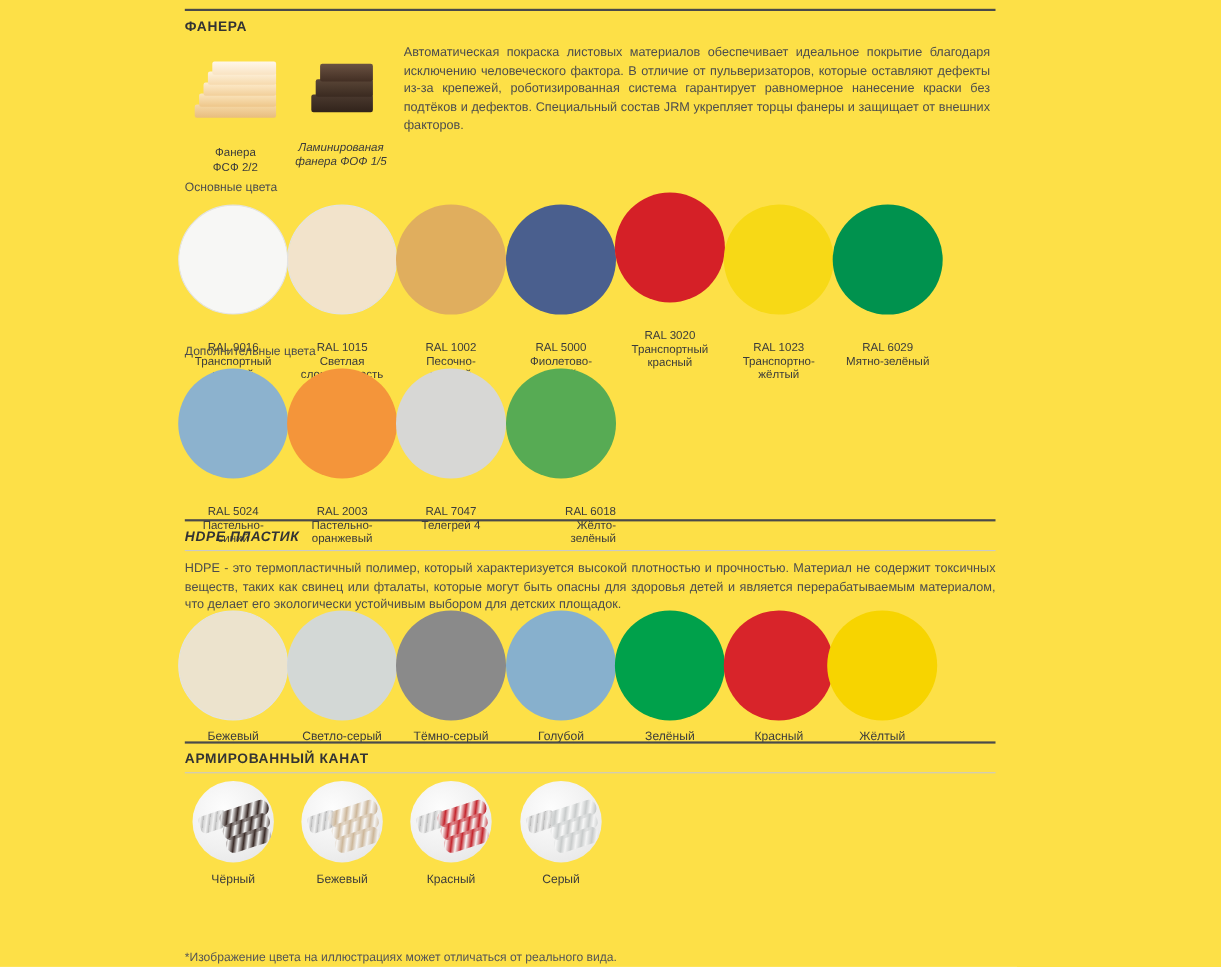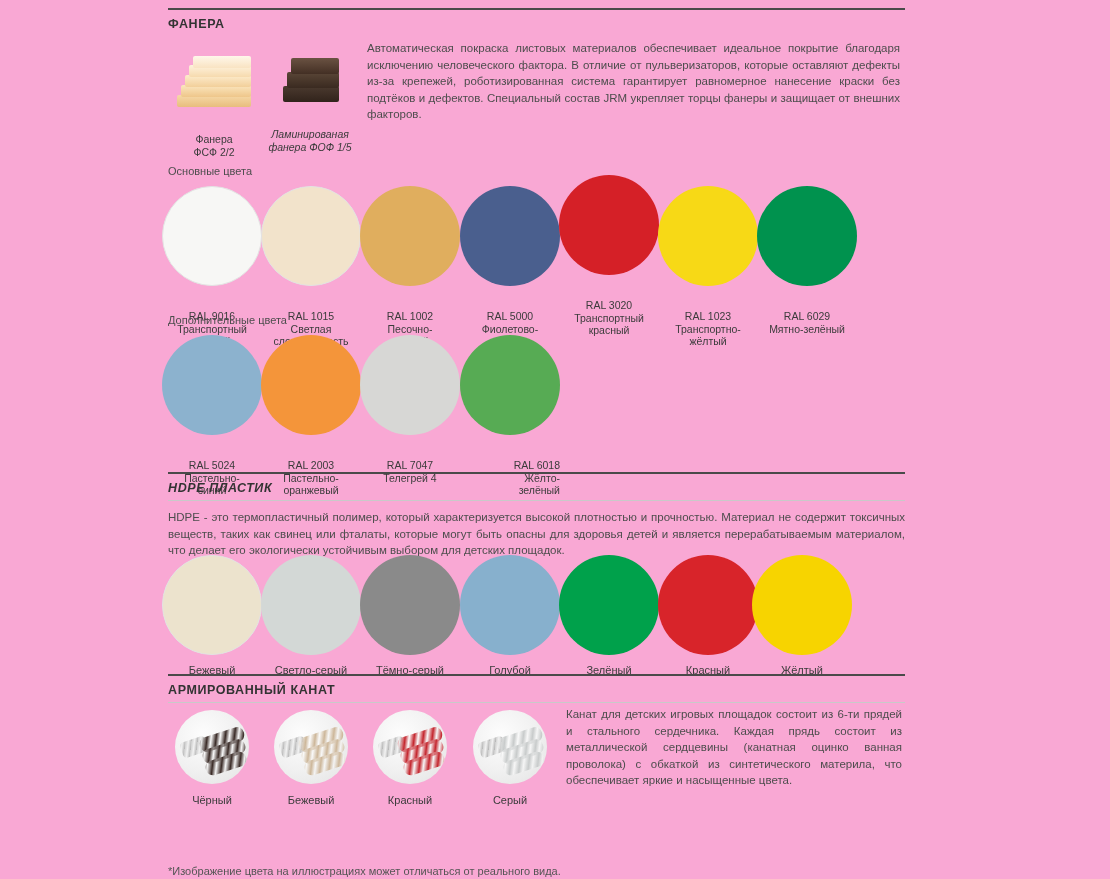--- a/index.html
+++ b/index.html
@@ -6,21 +6,21 @@
   html, body {
     margin: 0; padding: 0;
     width: 1110px; height: 879px;
     background: #ffffff;
     font-family: "Liberation Sans", sans-serif;
     color: #333;
   }
   .page {
     position: relative;
     width: 1110px; height: 879px;
-    background: #f9a8d4;
+    background: #fde047;
     overflow: hidden;
   }
 
   
   .section-head {
     position: absolute;
     left: 168px;
     width: 737px;
     border-top: 2px solid #4a4a4a;
     padding-top: 7px;
@@ -316,21 +316,20 @@
         <div class="dot" style="background: rgb(247, 212, 0);"></div>
         <div class="caption">Жёлтый</div>
       </div>
     </div>
 
   <div class="section-head" style="top:674px;">
     <div class="title">АРМИРОВАННЫЙ КАНАТ</div>
   </div>
   <div class="hr-thin" style="top:702px;"></div>
 
-  <div class="para" style="left:566px; top:706px; width:336px;">Канат для детских игровых площадок состоит из 6-ти прядей и стального сердечника. Каждая прядь состоит из металлической сердцевины (канатная оцинко ванная проволока) с обкаткой из синтетического материла, что обеспечивает яркие и насыщенные цвета.</div>
 
   <div id="rope-row">
       <div class="rope" style="left: 162px; top: 710px;">
         <div class="circle">
           <div class="rope-core"></div>
           <div class="rope-strand" style="left: 24px; top: 22px; width: 46px; background: repeating-linear-gradient(115deg, rgb(58, 43, 39) 0px, rgba(255, 255, 255, 0.35) 4px, rgb(58, 43, 39) 9px); transform: rotate(-18deg);"></div>
           <div class="rope-strand" style="left: 27px; top: 34px; width: 44px; background: repeating-linear-gradient(115deg, rgb(58, 43, 39) 0px, rgba(255, 255, 255, 0.35) 4px, rgb(58, 43, 39) 9px); transform: rotate(-18deg);"></div>
           <div class="rope-strand" style="left: 30px; top: 46px; width: 42px; background: repeating-linear-gradient(115deg, rgb(58, 43, 39) 0px, rgba(255, 255, 255, 0.35) 4px, rgb(58, 43, 39) 9px); transform: rotate(-18deg);"></div>
         </div>
         <div class="cap">Чёрный</div>

